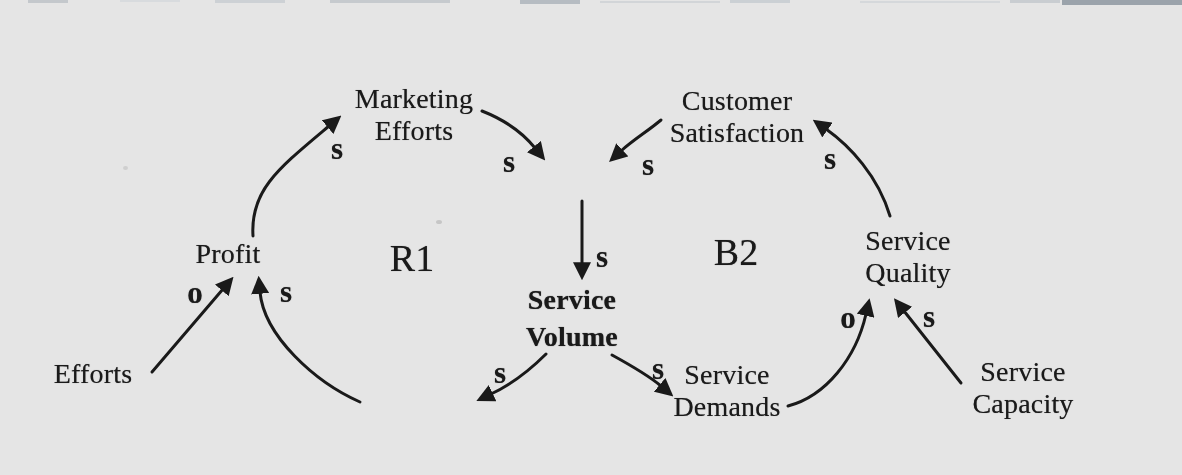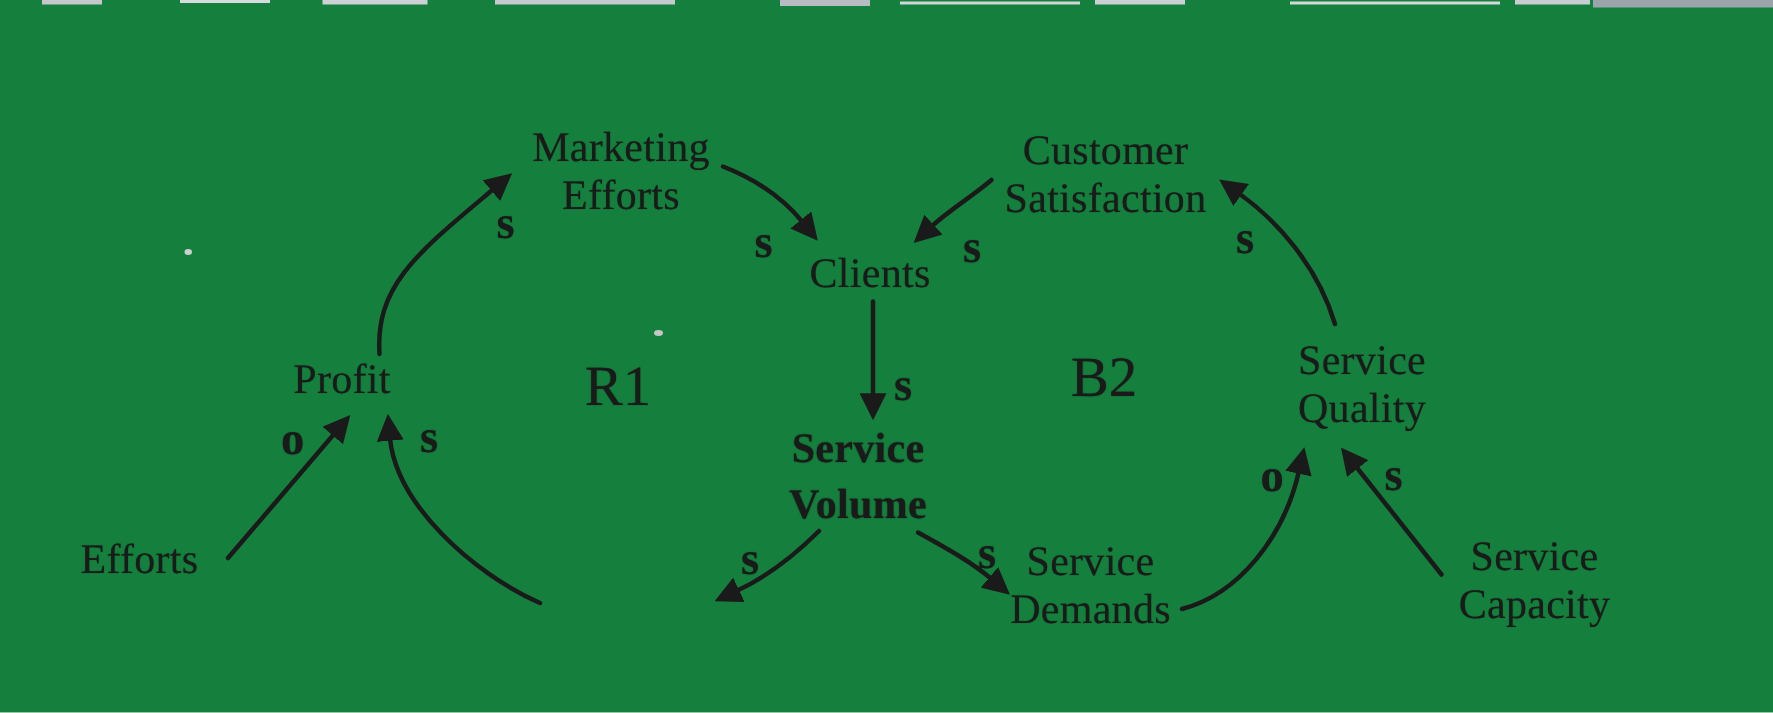--- a/index.html
+++ b/index.html
@@ -1,18 +1,18 @@
 <!DOCTYPE html>
 <html><head>
 <meta charset="utf-8">
 <style>
   html,body{margin:0;padding:0;background:#ffffff;}
   .stage{
     position:relative;width:1182px;height:475px;overflow:hidden;
-    background:#15803d;color:#1a1a1a;
+    background:#e5e5e5;color:#1a1a1a;
     font-family:"Liberation Serif","DejaVu Serif",serif;
   }
   .node{
     position:absolute;transform:translate(-50%,-50%);
     white-space:pre-line;text-align:center;
     font-size:28px;line-height:32px;letter-spacing:.2px;
     text-shadow:0 0 .7px rgba(15,15,15,.55);
   }
   .node.bold{font-weight:700;line-height:37px;text-shadow:0 0 1px rgba(15,15,15,.7);}
   .loop-label{
@@ -64,21 +64,20 @@
     <path class="edge" d="M 612 355 C 632 366 648 375 661 386" marker-end="url(#ah)"></path>
     <path class="edge" d="M 788 406 C 826 396 856 358 866 314" marker-end="url(#ah)"></path>
     <path class="edge" d="M 961 383 L 904 311" marker-end="url(#ah)"></path>
     <path class="edge" d="M 890 216 C 878 176 850 146 826 129" marker-end="url(#ah)"></path>
   </svg>
 
   <div class="node" style="left:414px;top:115px;">Marketing
 Efforts</div>
   <div class="node" style="left:737px;top:117px;">Customer
 Satisfaction</div>
-  <div class="node" style="left:580px;top:183px;">Clients</div>
   <div class="node" style="left:228px;top:254px;">Profit</div>
   <div class="node" style="left:908px;top:257px;">Service
 Quality</div>
   <div class="node bold" style="left:572px;top:318px;">Service
 Volume</div>
   <div class="node" style="left:93px;top:374px;">Efforts</div>
   <div class="node" style="left:727px;top:391px;">Service
 Demands</div>
   <div class="node" style="left:1023px;top:388px;">Service
 Capacity</div>

